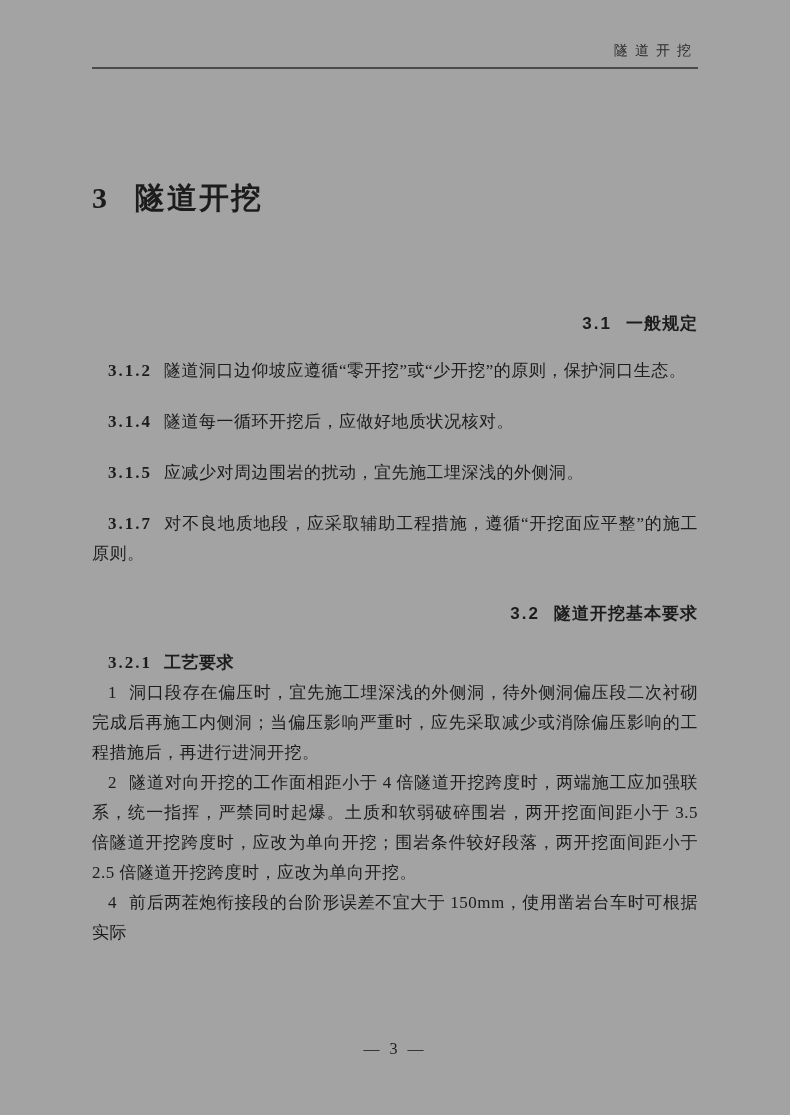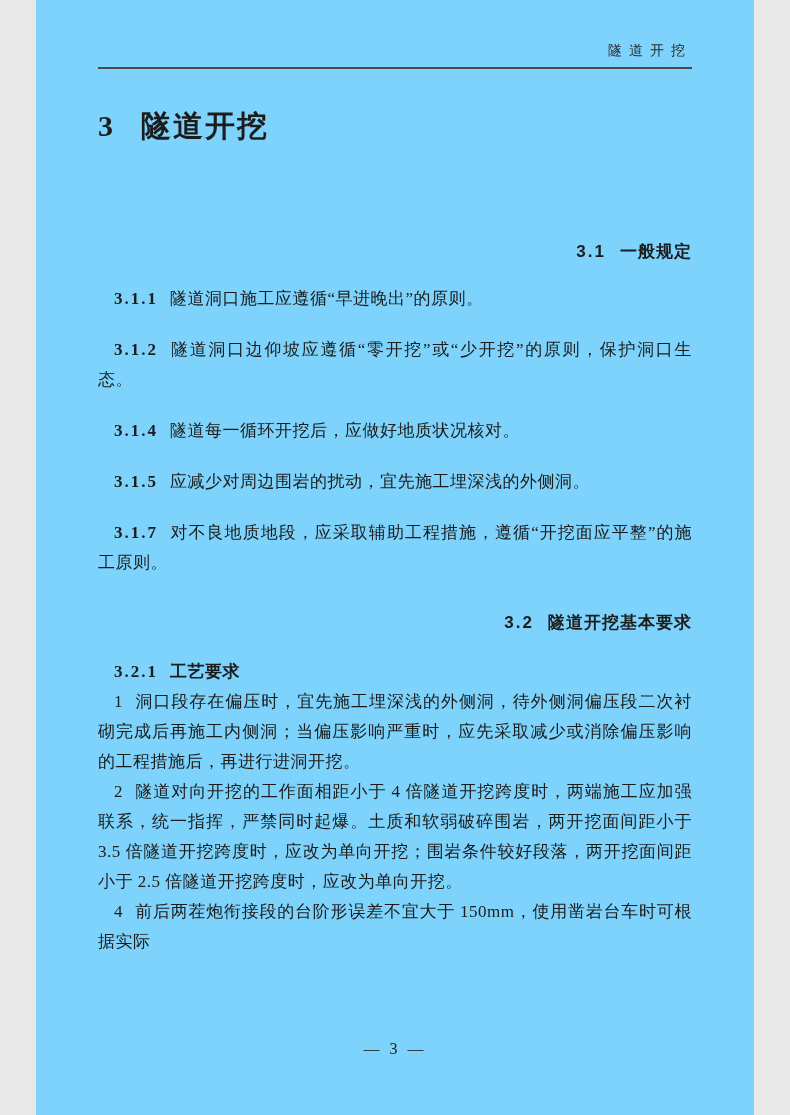--- a/index.html
+++ b/index.html
@@ -2,46 +2,46 @@
 <html lang="zh"><head>
 <meta charset="utf-8">
 <style>
   html, body {
     margin: 0;
     padding: 0;
     background: #e8e8e8;
   }
   .page {
     position: relative;
-    width: 718px;
+    width: 790px;
     height: 1115px;
     margin: 0 auto;
-    background: #7dd3fc;
+    background: #a3a3a3;
     box-sizing: border-box;
-    padding: 0 62px;
+    padding: 0 92px;
     overflow: hidden;
     font-family: "Liberation Serif", "DejaVu Serif", serif;
     color: #1c1c1c;
   }
   
   .running-header {
     padding-top: 42px;
     text-align: right;
     font-size: 14px;
     letter-spacing: 7px;
     color: #2b2b2b;
   }
   .header-rule {
     border: none;
     border-top: 2px solid #4a4a4a;
     margin: 7px 0 0 0;
   }
   
   .chapter-title {
-    margin-top: 36px;
+    margin-top: 108px;
     font-size: 30px;
     font-weight: 700;
     letter-spacing: 2px;
     line-height: 42px;
   }
   .chapter-title .chapter-number { margin-right: 26px; }
   
   .section-heading {
     font-family: "Liberation Sans", "DejaVu Sans", sans-serif;
     font-weight: 700;
@@ -116,23 +116,20 @@
 
   <h1 class="chapter-title">
     <span class="chapter-number">3</span><span>隧道开挖</span>
   </h1>
 
   <h2 class="section-heading" id="section1-heading">
     <span class="sec-number">3.1</span><span>一般规定</span>
   </h2>
 
   <p class="clause">
-    <span class="clause-number">3.1.1</span><span>隧道洞口施工应遵循“早进晚出”的原则。</span>
-  </p>
-  <p class="clause">
     <span class="clause-number">3.1.2</span><span>隧道洞口边仰坡应遵循“零开挖”或“少开挖”的原则，保护洞口生态。</span>
   </p>
   <p class="clause">
     <span class="clause-number">3.1.4</span><span>隧道每一循环开挖后，应做好地质状况核对。</span>
   </p>
   <p class="clause">
     <span class="clause-number">3.1.5</span><span>应减少对周边围岩的扰动，宜先施工埋深浅的外侧洞。</span>
   </p>
   <p class="clause">
     <span class="clause-number">3.1.7</span><span>对不良地质地段，应采取辅助工程措施，遵循“开挖面应平整”的施工原则。</span>

